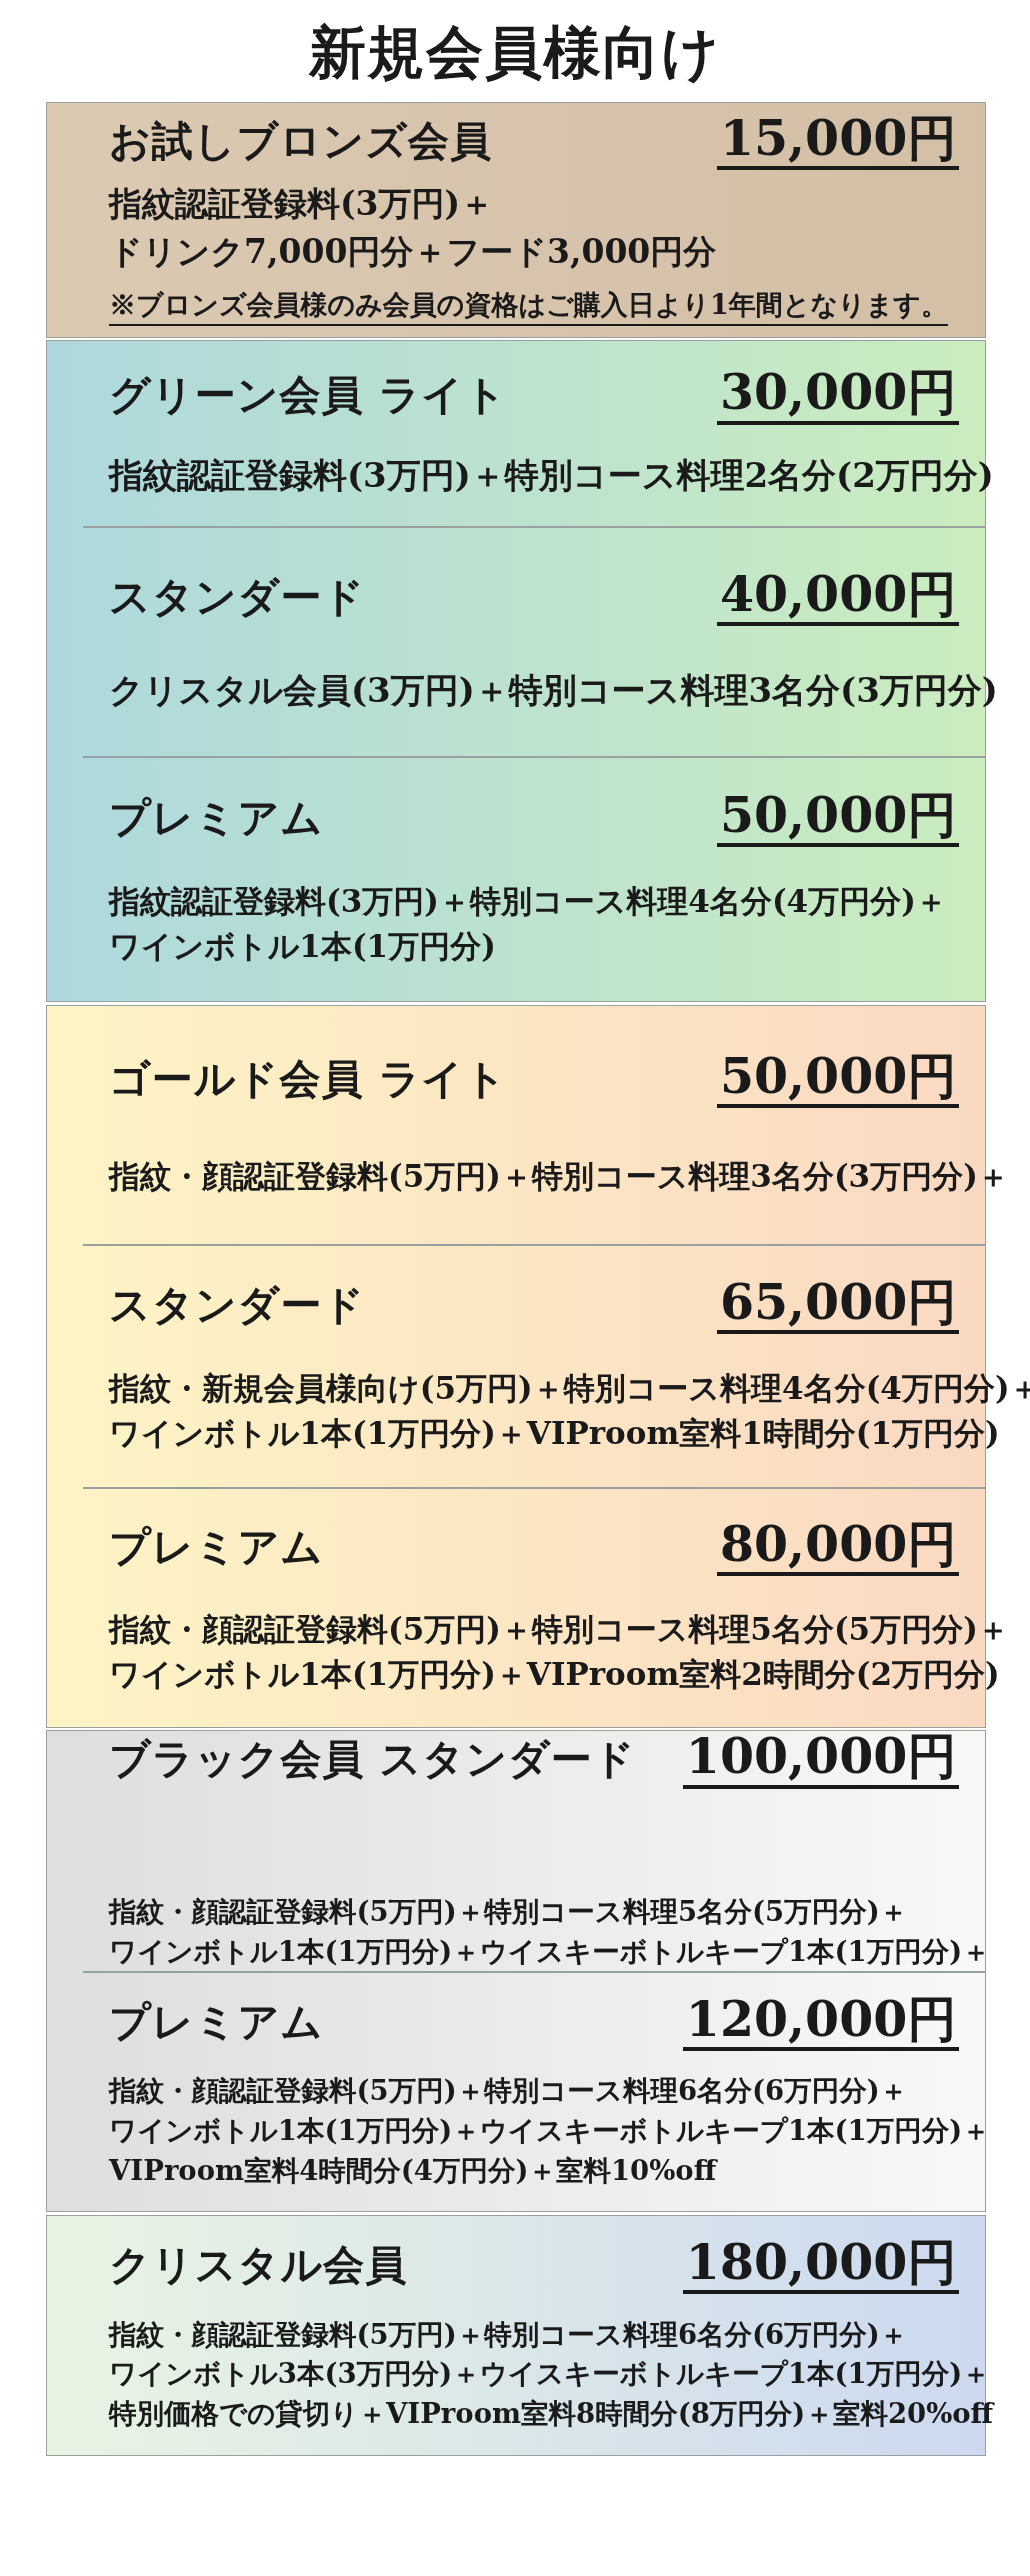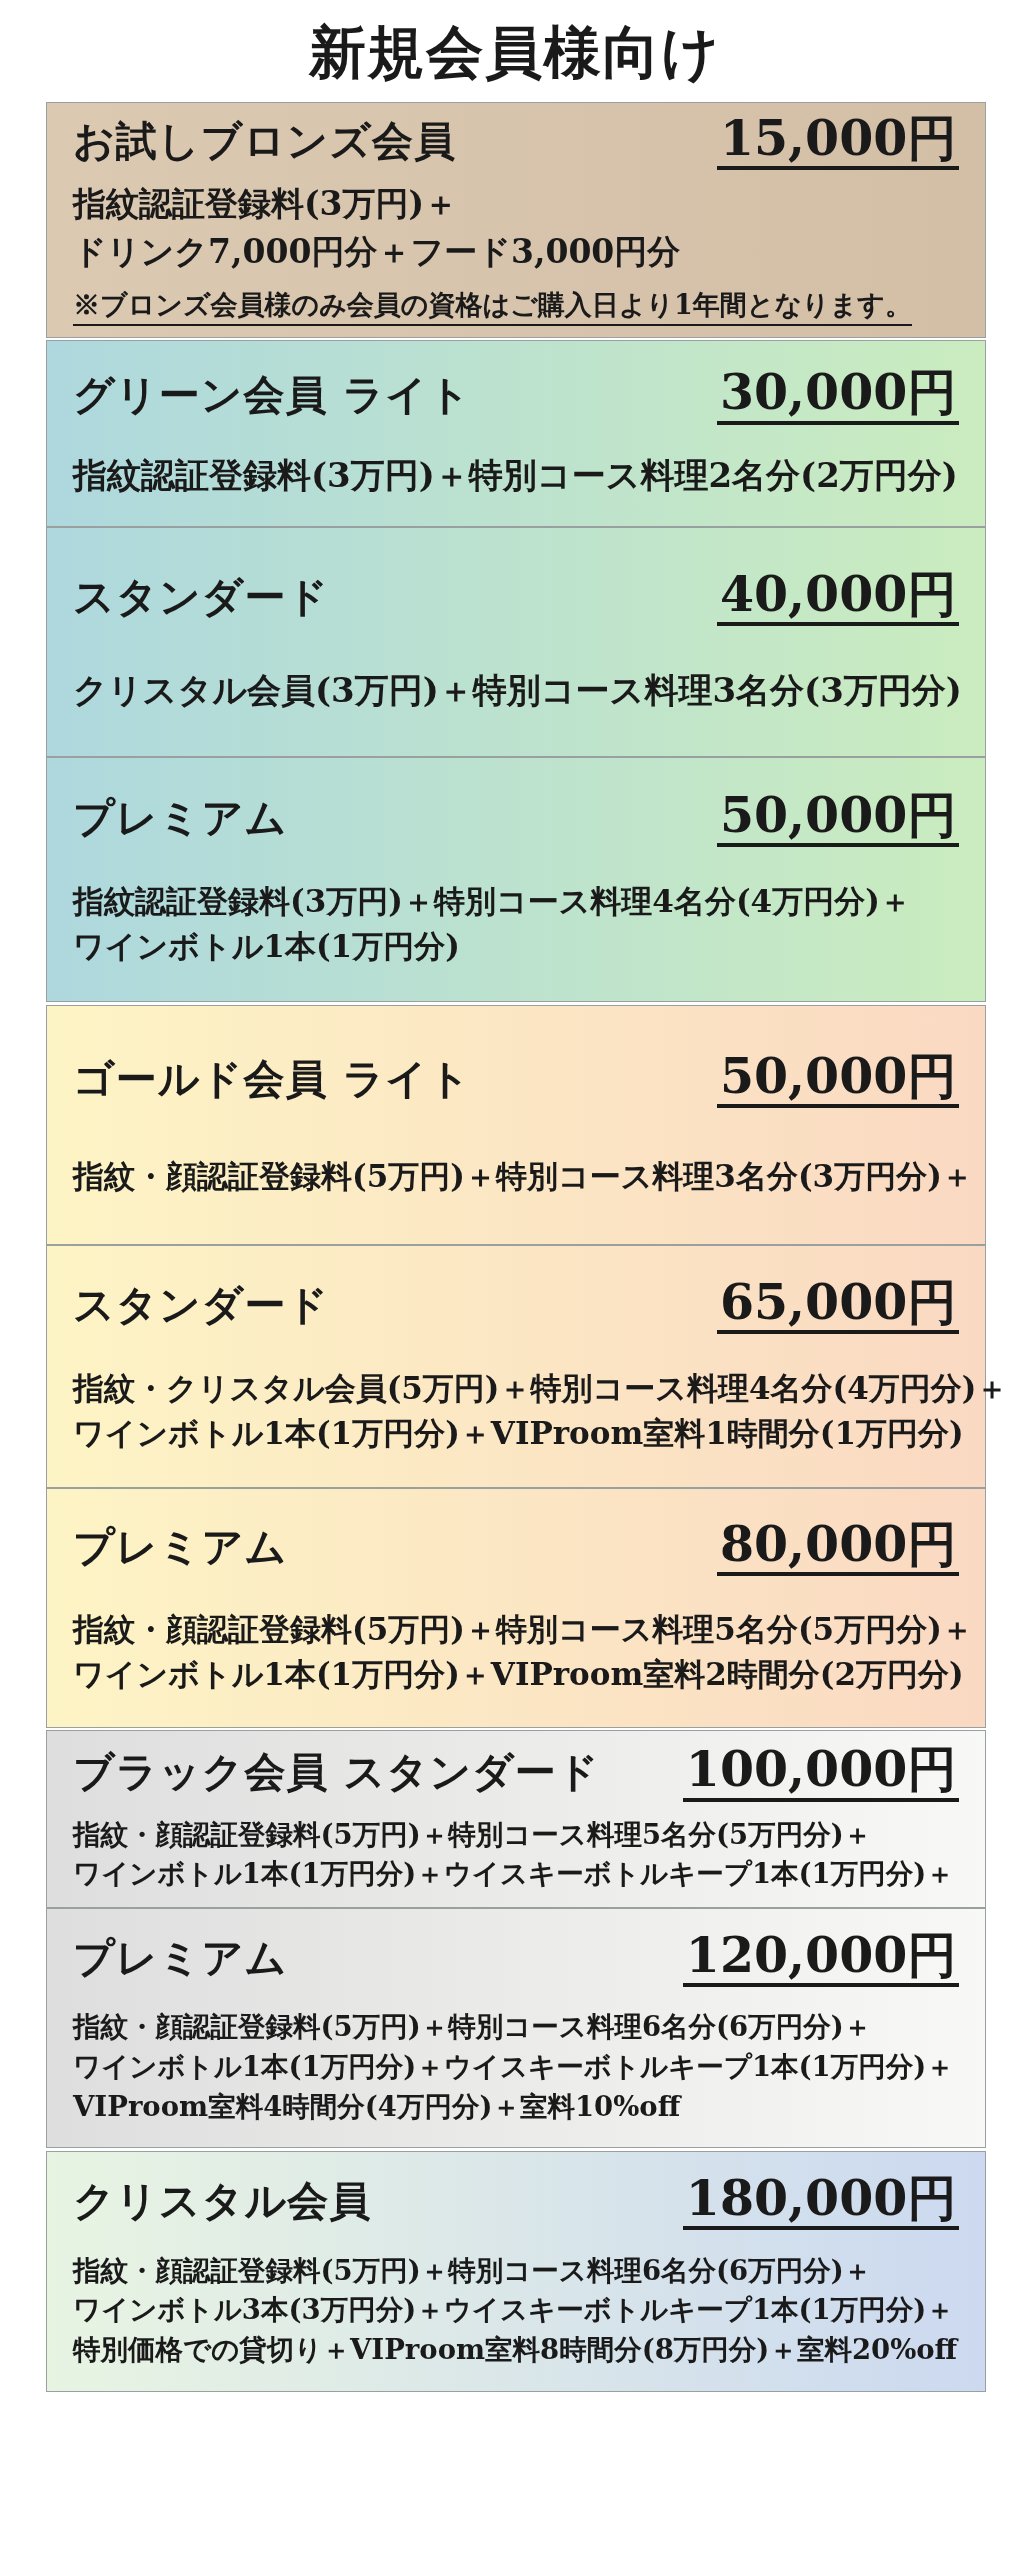--- a/index.html
+++ b/index.html
@@ -23,20 +23,21 @@
     line-height: 62px;
     padding: 20.6px 0 19px 0;
     letter-spacing: 1.7px;
   }
   .panel {
     width: 940px;
     margin-left: 46px;
     margin-bottom: 2.6px;
     border: 1.7px solid #9aa0a0;
     box-sizing: border-box;
+    padding-left: 36px;
   }
   .panel-bronze  { background: linear-gradient(to right, #dcc9b2, #d3bfa6); }
   .panel-green   { background: linear-gradient(to right, #aed8de, #cbecbf); }
   .panel-gold    { background: linear-gradient(to right, #fdf4c5, #fad9c2); }
   .panel-black   { background: linear-gradient(to right, #dedede, #f8f8f6); }
   .panel-crystal { background: linear-gradient(to right, #e8f4e2, #ccd9f0); }
   .block {
     box-sizing: border-box;
     padding: 0 26px;
     display: flex;
@@ -72,21 +73,21 @@
     white-space: nowrap;
   }
   
   .hb1  { height: 234px; }
   .hg1  { height: 185px; }
   .hg2  { height: 230px; }
   .hg3  { height: 245px; }
   .ho1  { height: 238px; }
   .ho2  { height: 243px; }
   .ho3  { height: 240px; }
-  .hk1  { height: 176px; }
+  .hk1  { height: 240px; justify-content: space-between; }
   .hk2  { height: 240px; }
   .hc1  { height: 239px; border-radius: 20px; }
 </style>
 </head>
 <body>
 
 <div class="page">
 
   <div class="title">新規会員様向け</div>
 
@@ -144,21 +145,21 @@
       <div class="details lines2">
         <div class="detail-line">指紋・顔認証登録料(5万円)＋特別コース料理3名分(3万円分)＋</div>
       </div>
     </div>
     <div class="block ho2">
       <div class="hdr">
         <span class="tier-name">スタンダード</span>
         <span class="tier-price">65,000円</span>
       </div>
       <div class="details lines2">
-        <div class="detail-line">指紋・クリスタル会員(5万円)＋特別コース料理4名分(4万円分)＋</div>
+        <div class="detail-line">指紋・新規会員様向け(5万円)＋特別コース料理4名分(4万円分)＋</div>
         <div class="detail-line">ワインボトル1本(1万円分)＋VIProom室料1時間分(1万円分)</div>
       </div>
     </div>
     <div class="block ho3">
       <div class="hdr">
         <span class="tier-name">プレミアム</span>
         <span class="tier-price">80,000円</span>
       </div>
       <div class="details lines2">
         <div class="detail-line">指紋・顔認証登録料(5万円)＋特別コース料理5名分(5万円分)＋</div>

